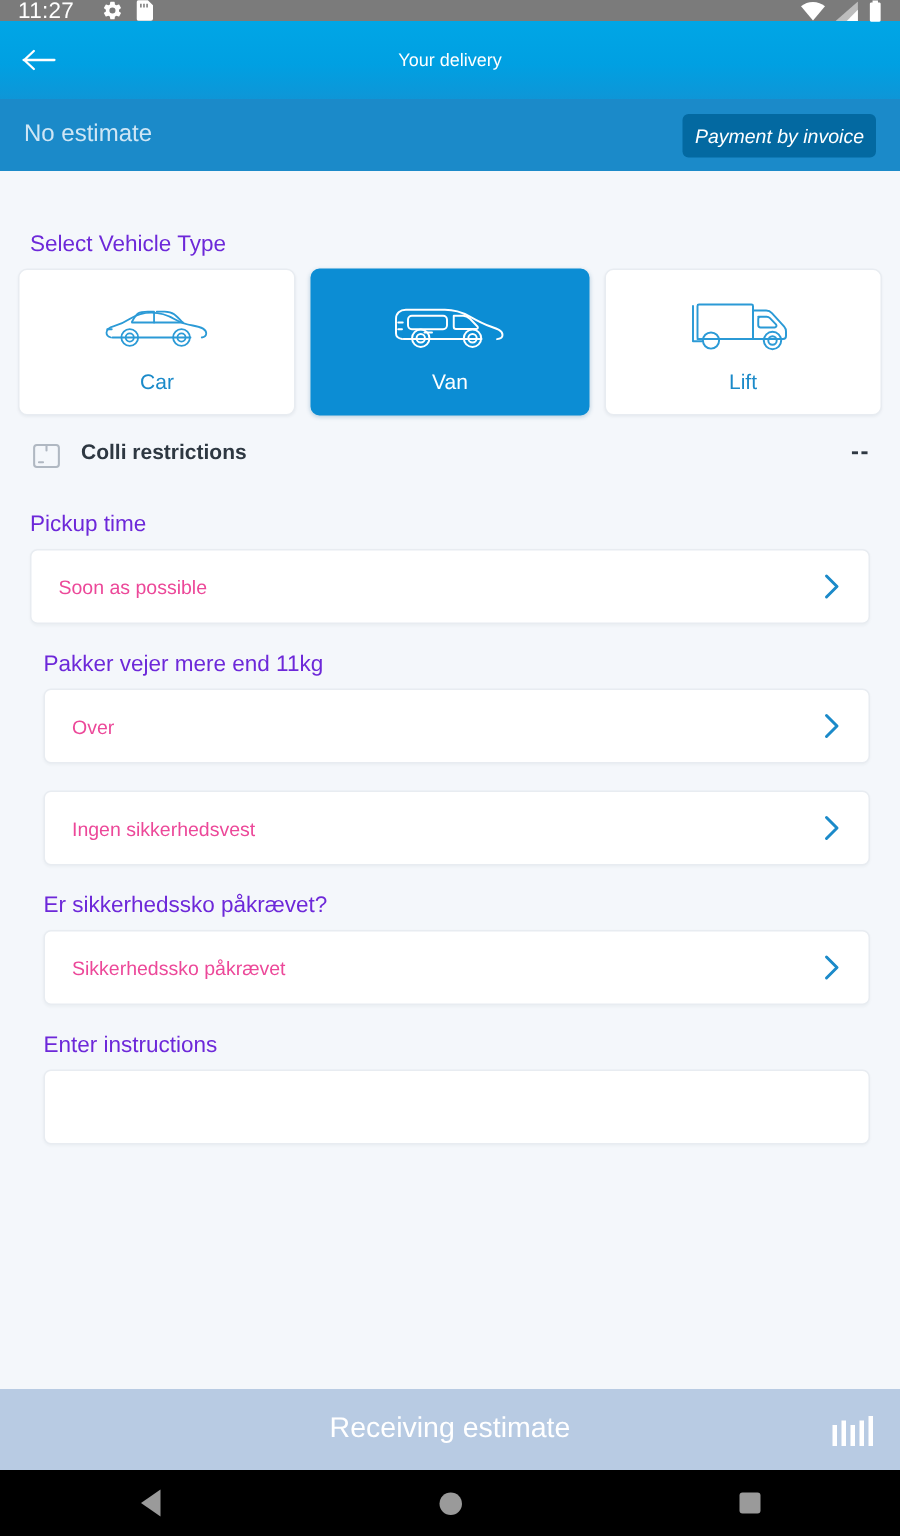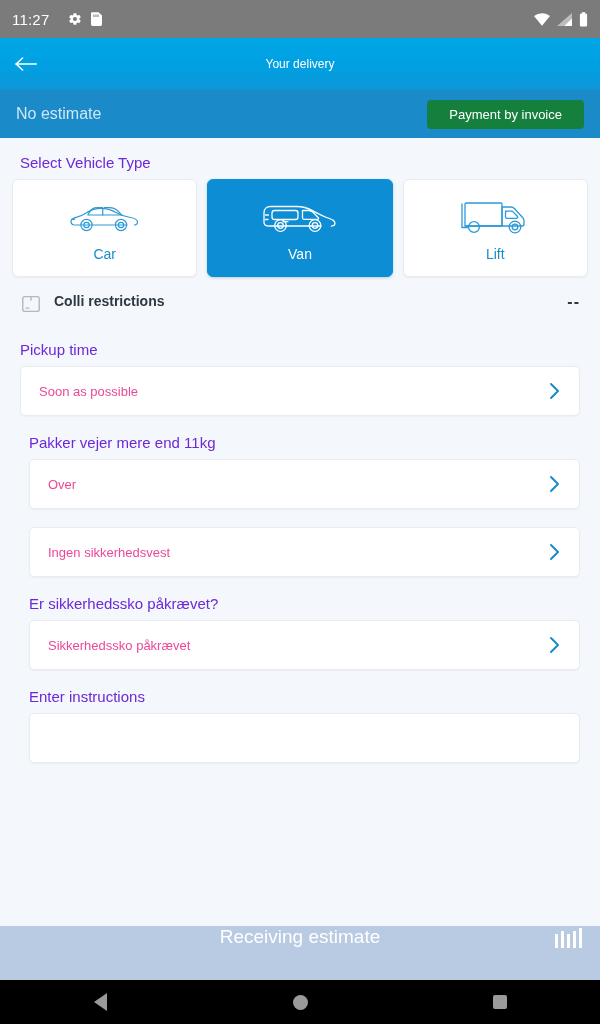--- a/index.html
+++ b/index.html
@@ -7,21 +7,21 @@
   body {
     font-family:"Liberation Sans", sans-serif;
     background:#f4f7fb;
     overflow:hidden;
     position:relative;
   }
   #app { width:600px; height:1024px; position:relative; overflow:hidden; background:#f4f7fb; }
 
   
   .statusbar {
-    height:38px; background:#7b7b7b; color:#ffffff;
+    height:14px; background:#7b7b7b; color:#ffffff;
     display:flex; align-items:center; padding:0 12px;
     font-size:15px; position:relative; z-index:30;
   }
   .sb-time { font-size:15px; letter-spacing:.2px; margin-right:10px; }
   .sb-left { display:flex; align-items:center; gap:9px; }
   .sb-right { margin-left:auto; display:flex; align-items:center; gap:7px; }
   .ico { display:inline-block; line-height:0; }
 
   
   .header {
@@ -35,23 +35,23 @@
   .header-title {
     position:absolute; left:0; right:0; text-align:center;
     color:#ffffff; font-size:12px; font-weight:400; pointer-events:none;
   }
   .subheader {
     height:48px; background:#1b8ac9;
     display:flex; align-items:center; padding:0 16px;
   }
   .subheader-text { color:#cfe6f5; font-size:16px; }
   .invoice-btn {
-    margin-left:auto; background:#15803d; color:#ffffff;
-    font-size:13px; padding:7px 22px; border-radius:4px; border:none;
-    cursor:pointer; font-family:inherit; white-space:nowrap;
+    margin-left:auto; background:#0369a1; color:#ffffff;
+    font-size:13px; padding:7px 8px; border-radius:4px; border:none;
+    cursor:pointer; font-family:inherit; white-space:nowrap;font-style:italic;
   }
 
   
   .content { position:absolute; top:126px; left:0; right:0; bottom:0; overflow:hidden; }
   .section-label {
     color:#6d28d9; font-size:15px; padding:0 20px; margin-bottom:8px;
   }
   .vehicle-label { padding-top:28px; }
 
   .vehicles { display:flex; gap:10px; padding:0 12px; }
@@ -80,21 +80,21 @@
     border:1px solid #e8ecf1; border-radius:5px;
     display:flex; align-items:center; padding:0 18px;
     cursor:pointer; box-shadow:0 1px 2px rgba(25,40,60,.04);
   }
   .field-value { font-size:13px; color:#ec4899; }
   .chev { margin-left:auto; line-height:0; }
 
   
   .bottombar {
     position:absolute; left:0; right:0; bottom:44px; height:54px;
-    background:#b8cbe3; display:flex; align-items:flex-start; justify-content:center;
+    background:#b8cbe3; display:flex; align-items:center; justify-content:center;
     cursor:default;
   }
   .bottombar-text { color:#ffffff; font-size:19px; }
   .spinner { position:absolute; right:18px; display:flex; align-items:flex-end; gap:3px; height:22px; }
   .spinner i { display:block; width:3px; background:#ffffff; }
   .spinner i:nth-child(1){height:14px;}
   .spinner i:nth-child(2){height:17px;}
   .spinner i:nth-child(3){height:14px;}
   .spinner i:nth-child(4){height:17px;}
   .spinner i:nth-child(5){height:20px;}

